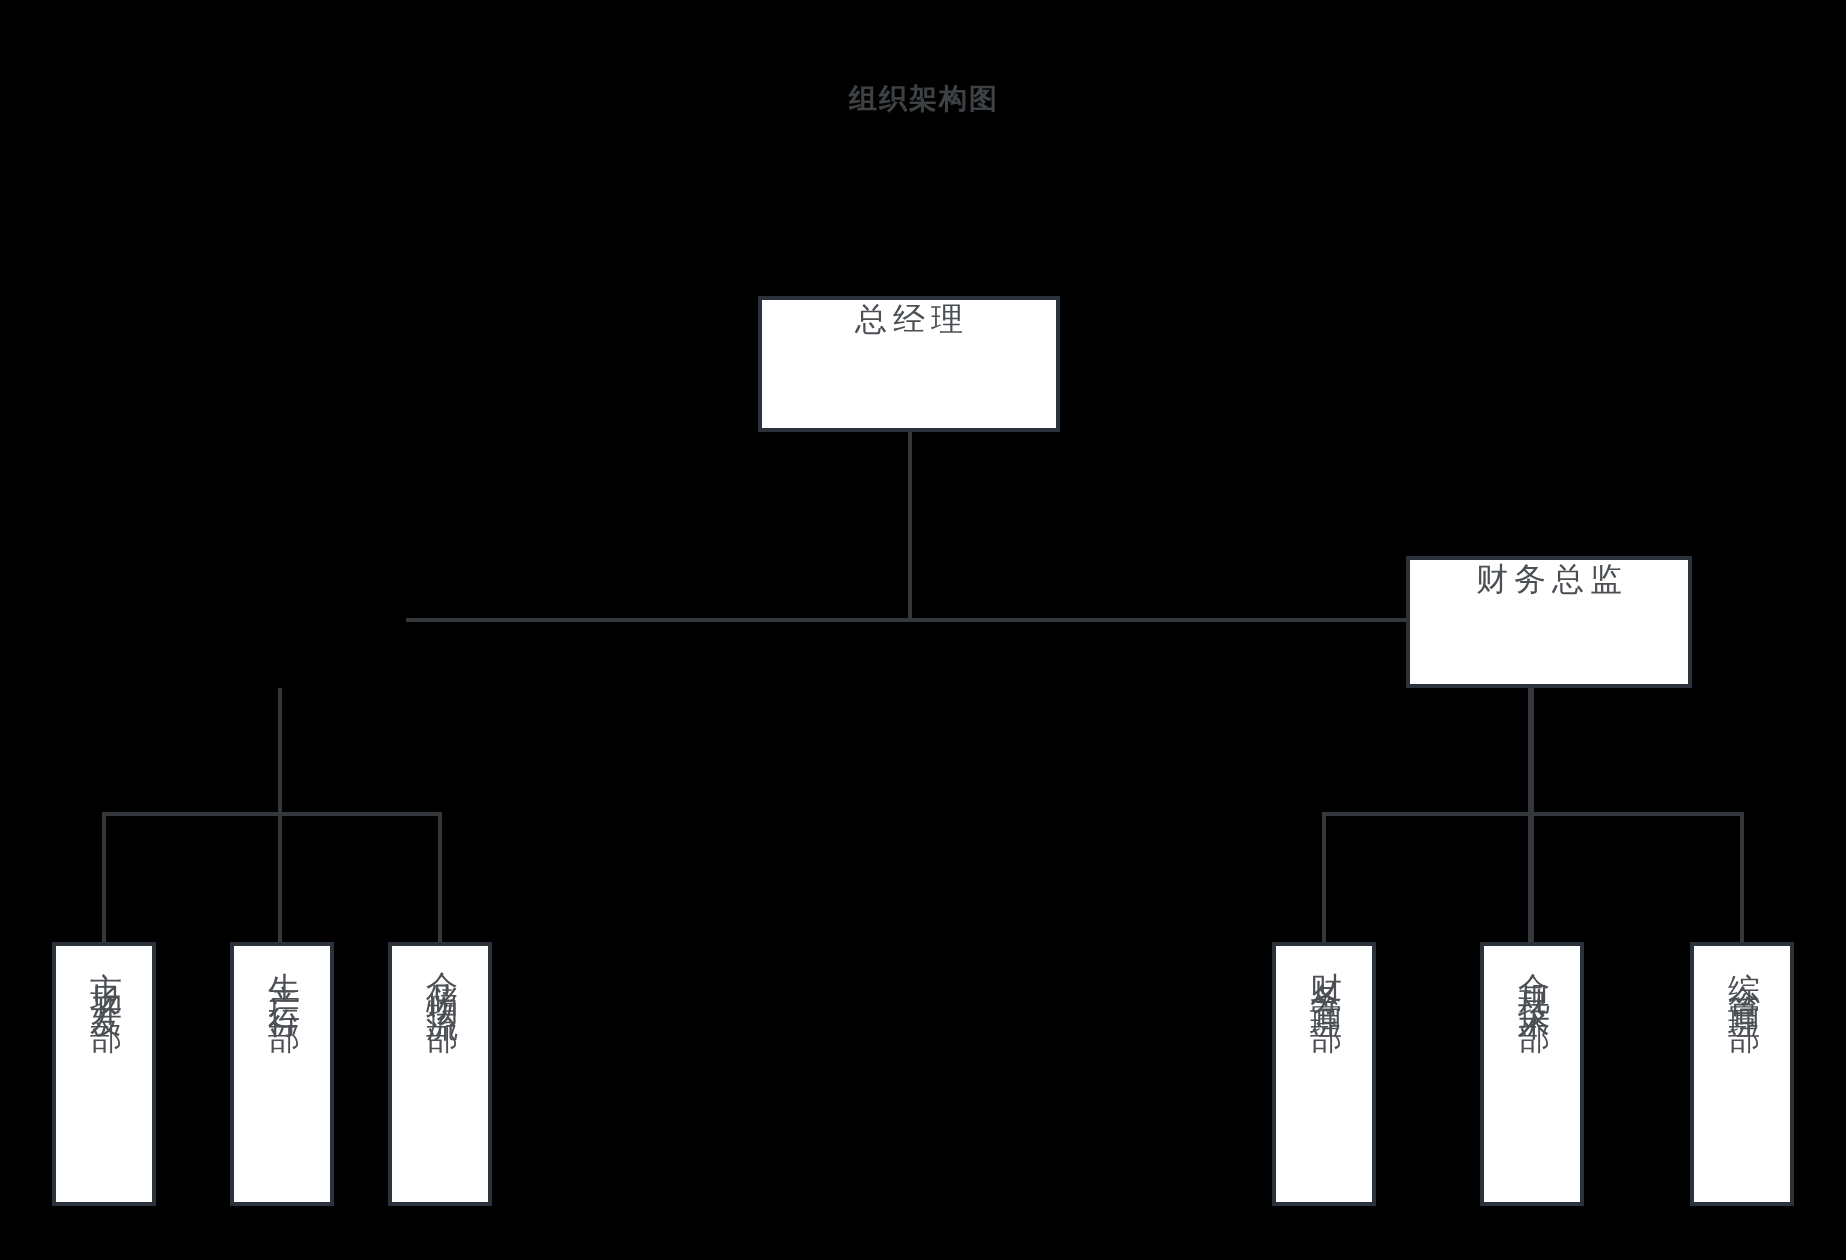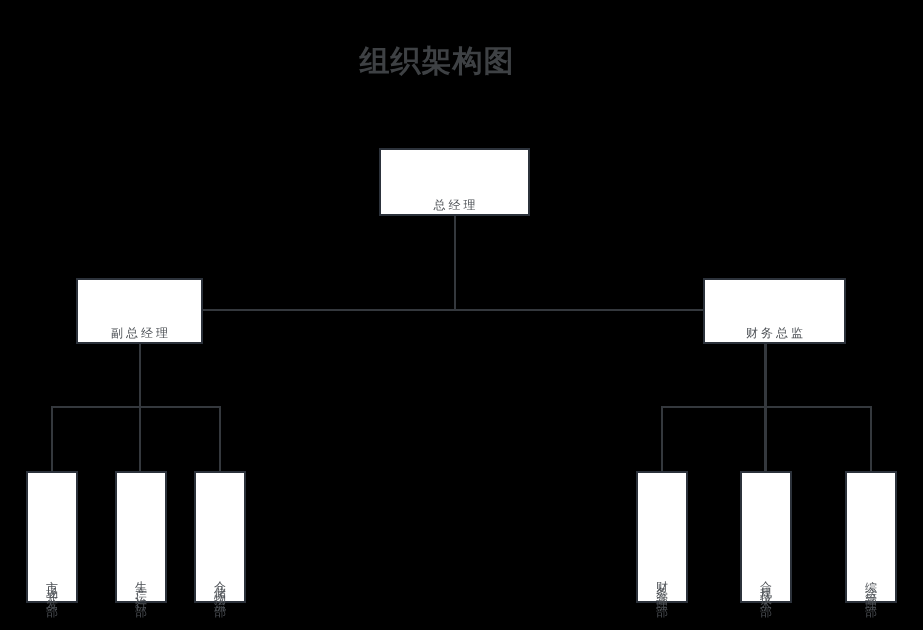--- a/index.html
+++ b/index.html
@@ -16,39 +16,39 @@
     font-family:"Liberation Sans","DejaVu Sans",sans-serif;
   }
   .canvas{
     position:relative;
     width:923px;height:630px;
     background:var(--background);
     overflow:hidden;
   }
   .title{
     position:absolute;
-    left:437px;top:41px;
+    left:462px;top:41px;
     transform:translateX(-50%);
     margin:0;
-    font-size:30px;
+    font-size:14px;
     font-weight:bold;
     letter-spacing:1px;
     color:var(--title-text);
     white-space:nowrap;
   }
   .node{
     position:absolute;
     box-sizing:border-box;
     background:var(--node-fill);
     border:2.5px solid var(--node-border);
     display:flex;
-    align-items:flex-end;
+    align-items:flex-start;
     justify-content:center;
     color:var(--node-text);
-    font-size:12px;
+    font-size:16px;
     letter-spacing:3px;
     cursor:default;
   }
   .node-h span{
     white-space:nowrap;
     text-indent:3px; 
   }
   .node-v span{
     writing-mode:vertical-lr;
     text-orientation:upright;
@@ -97,23 +97,20 @@
   <div class="line l-left-d3"></div>
   <div class="line l-findir-v"></div>
   <div class="line l-right-h"></div>
   <div class="line l-right-d1"></div>
   <div class="line l-right-d3"></div>
 
   <div class="node node-h n-root">
     <span>总经理</span>
   </div>
 
-  <div class="node node-h n-deputy">
-    <span>副总经理</span>
-  </div>
   <div class="node node-h n-findir">
     <span>财务总监</span>
   </div>
 
   <div class="node node-v n-dept n-market">
     <span>市场开发部</span>
   </div>
   <div class="node node-v n-dept n-prod">
     <span>生产运行部</span>
   </div>

